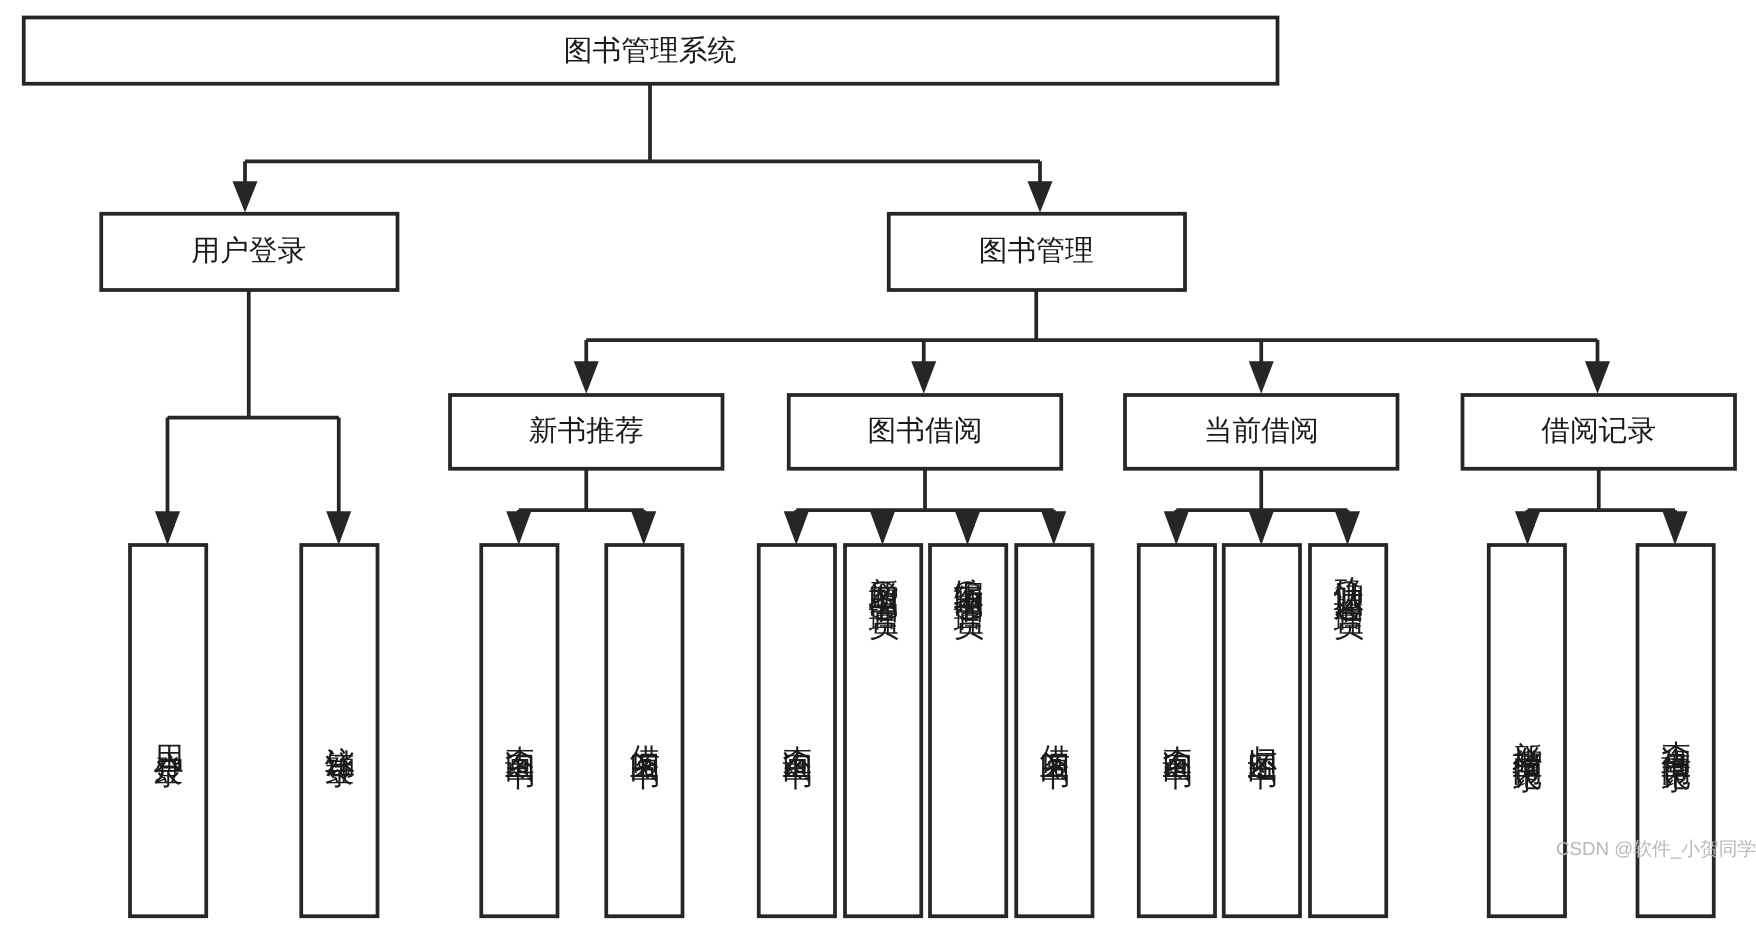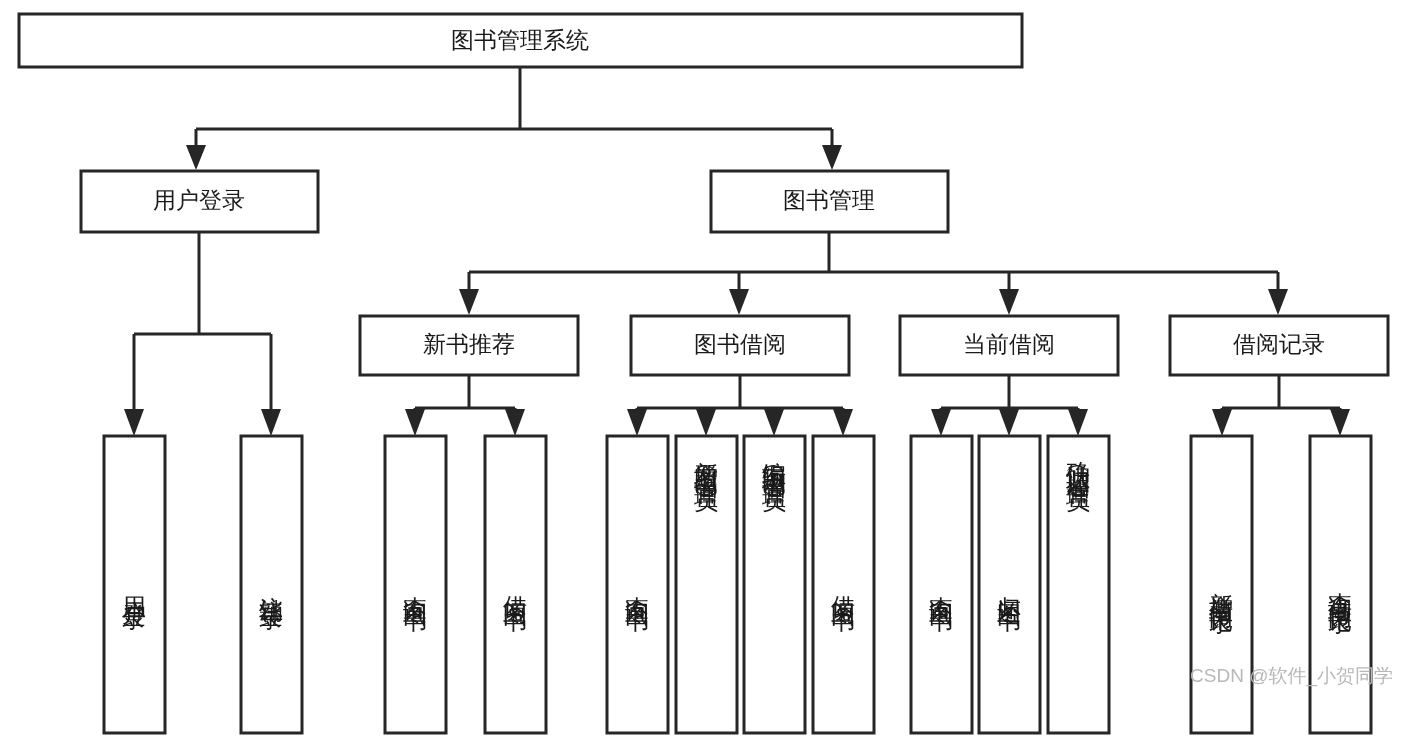--- a/index.html
+++ b/index.html
@@ -62,24 +62,24 @@
     text-orientation: upright;
     font-family: "Liberation Sans", "DejaVu Sans", sans-serif;
     font-size: 24px;
     line-height: 1.05;
     color: #1a1a1a;
     letter-spacing: 4px;
     white-space: nowrap;
   }
   .watermark {
     position: absolute;
-    right: 12px;
+    right: 0;
     bottom: 4px;
     font-family: "Liberation Sans", "DejaVu Sans", sans-serif;
-    font-size: 19px;
+    font-size: 15px;
     color: #b8b8b8;
     white-space: nowrap;
     pointer-events: none;
     text-align: right;
   }
 </style>
 </head>
 <body>
 
 <div id="diagram-root">

